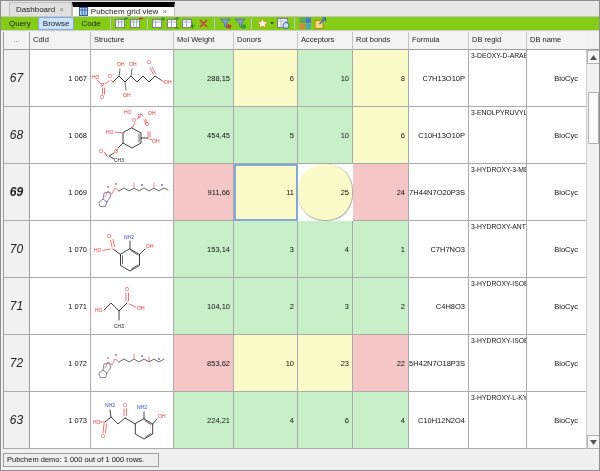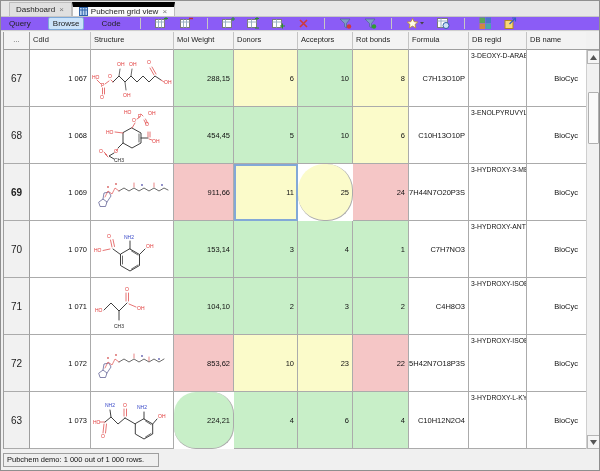--- a/index.html
+++ b/index.html
@@ -12,43 +12,43 @@
             background: #e7e7e7; border-bottom: 1px solid #c6c6c6;
             display: flex; align-items: stretch; padding-left: 8px; }
   .tab { display: flex; align-items: center; gap: 3px; padding: 0 6px;
          font-size: 8px; color: #222; background: #e0e0e0;
          border: 1px solid #bdbdbd; border-bottom: none; margin-top: 1px; }
   .tab.active { background: #fbfbfb; border-top: 5px solid #000000; }
   .tab .close { color: #777; font-size: 8px; line-height: 8px; padding: 0 1px; }
 
   
   .toolbar { position: absolute; left: 0; top: 16px; right: 0; height: 14px;
-             background: #8b5cf6; border-bottom: 1px solid #cfcfcf;
-             display: flex; align-items: center; gap: 12px; padding: 0 3px; }
+             background: #84cc16; border-bottom: 1px solid #cfcfcf;
+             display: flex; align-items: center; gap: 2px; padding: 0 3px; }
   .tbtn { font-size: 8px; color: #222; padding: 1px 4px; border: 1px solid transparent;
           border-radius: 2px; }
   .tbtn.active { background: #cbe3fa; border-color: #7da9d8; }
   .sep { width: 1px; height: 11px; background: #c6c6c6; margin: 0 2px; }
   .ticon { display: inline-flex; width: 13px; height: 13px; align-items: center;
            justify-content: center; }
 
   
   .grid { position: absolute; left: 2px; top: 31px; width: 583px;
           display: grid;
           grid-template-columns: 26px 61px 83px 60px 64px 55px 56px 60px 58px 60px;
           grid-template-rows: 18px repeat(7, 57px);
           border-left: 1px solid #9e9e9e; background: #fff; }
   .h { background: #f3f3f3; border-right: 1px solid #c4c4c4; border-bottom: 1px solid #9e9e9e;
        font-size: 7.5px; color: #222; padding: 3px 0 0 3px; overflow: hidden; white-space: nowrap; }
   .h0 { text-align: center; color: #555; padding-left: 0; border-right: 1px solid #9e9e9e; }
   .c { border-right: 1px solid #ababab; border-bottom: 1px solid #ababab;
        background: #fff; overflow: hidden; }
   .rh { background: #f1f1f1; border-right: 1px solid #9e9e9e;
         display: flex; align-items: center; justify-content: center;
-        font-size: 10px; color: #222; }
+        font-size: 12px; color: #222; font-style: italic; }
   .num { display: flex; align-items: center; justify-content: flex-end;
          padding-right: 3px; font-size: 7.5px; color: #111; }
   .st { display: flex; align-items: center; justify-content: center; }
   .rg { font-size: 6.8px; padding: 2px 1px 0 2px; white-space: nowrap; color: #111; }
   .db { display: flex; align-items: center; justify-content: flex-end;
         padding-right: 8px; font-size: 7.5px; color: #111; }
   .b { font-weight: bold; }
   .selcell { outline: 2px solid #83a8d7; outline-offset: -2px; }
 
   
@@ -378,21 +378,21 @@
         <path class="s" d="M52 26V19"></path>
         <path class="s" d="M60.7 31L65 26"></path>
         <text class="r" x="1" y="31">HO</text>
         <text class="r" x="9" y="45">O</text>
         <text class="bl" x="13" y="14">NH2</text>
         <text class="r" x="31" y="14">O</text>
         <text class="bl" x="45" y="16">NH2</text>
         <text class="r" x="66" y="25">OH</text>
       </svg>
     </div>
-    <div class="c num" style="background: rgb(200, 239, 200); border-radius: 22px;">224,21</div>
+    <div class="c num" style="background: rgb(200, 239, 200);">224,21</div>
     <div class="c num" style="background: rgb(200, 239, 200);">4</div>
     <div class="c num" style="background: rgb(200, 239, 200);">6</div>
     <div class="c num" style="background: rgb(200, 239, 200);">4</div>
     <div class="c num">C10H12N2O4</div>
     <div class="c rg">3-HYDROXY-L-KYNU</div>
     <div class="c db">BioCyc</div>
   </div>
 
   <div class="hdr-fill"></div>
   <div class="sb-track">

